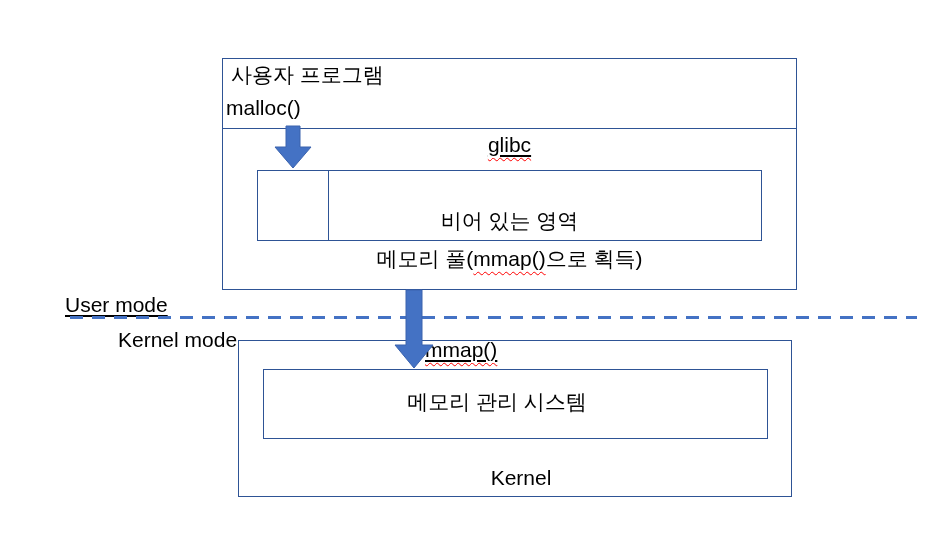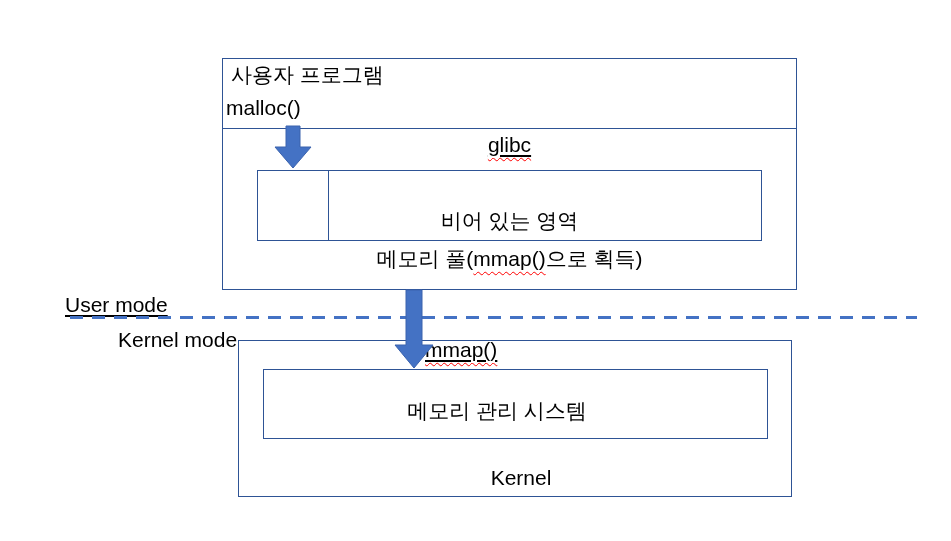--- a/index.html
+++ b/index.html
@@ -89,21 +89,21 @@
 
   <div class="abs mode-dash" style="left:70px; top:316px; width:847px;"></div>
 
   <div class="abs t" style="left:76px; top:327px;margin-left:42px;">Kernel mode</div>
 
   <div class="abs outline" style="left:238px; top:340px; width:554px; height:157px;"></div>
 
   <div class="abs t" style="left:425px; top:337px;"><span class="u-solid"><span class="sq">mmap()</span></span></div>
 
   <div class="abs outline" style="left:263px; top:369px; width:505px; height:70px;"></div>
-  <div class="abs t center" style="left:263px; top:398px; width:468px;">메모리 관리 시스템</div>
+  <div class="abs t center" style="left:263px; top:389px; width:468px;">메모리 관리 시스템</div>
 
   <div class="abs t center" style="left:244px; top:465px; width:554px;">Kernel</div>
 
   <svg class="overlay" viewBox="0 0 951 541">
     <polygon points="286,126 300,126 300,147 311,147 293,168 275,147 286,147" fill="#4472c4" stroke="#3a62ad" stroke-width="1"></polygon>
     <polygon points="406,290 422,290 422,345 433,345 414,368 395,345 406,345" fill="#4472c4" stroke="#3a62ad" stroke-width="1"></polygon>
   </svg>
 
 </div>
 

